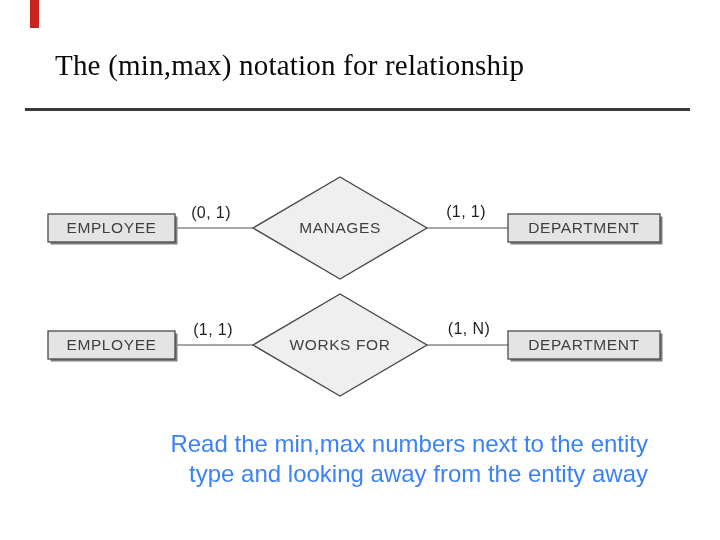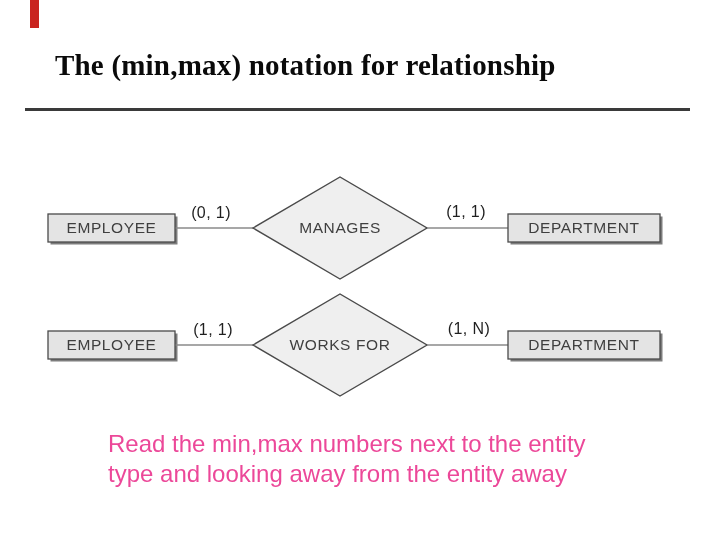--- a/index.html
+++ b/index.html
@@ -12,21 +12,20 @@
   }
   .accent-bar{
     position:absolute;left:30px;top:0;width:9px;height:28px;
     background:#c9241f;
   }
   .title{
     position:absolute;left:55px;top:47px;width:620px;
     font-family:"Liberation Serif", serif;
     font-size:29px;line-height:37px;color:#0a0a0a;
     letter-spacing:0.2px;
-    font-weight:bold;
   }
   .title-rule{
     position:absolute;left:25px;top:108px;width:665px;height:2.5px;
     background:#3a3a3a;
   }
   .diagram{
     position:absolute;left:0;top:168px;
   }
   .diagram text{
     font-family:"Liberation Sans", sans-serif;
@@ -38,21 +37,21 @@
     fill:#1f1f1f;
     font-size:16px;
     letter-spacing:0.4px;
   }
   .ent-shadow{fill:#7d7d7d;stroke:none;}
   .ent{fill:#e4e4e4;stroke:#4a4a4a;stroke-width:1.3;}
   .rel{fill:#efefef;stroke:#4a4a4a;stroke-width:1.4;}
   .connector{stroke:#8a8a8a;stroke-width:1.4;}
   .caption{
     position:absolute;left:108px;top:429px;width:540px;
-    font-size:24px;line-height:30px;color:#ec4899;
+    font-size:24px;line-height:30px;color:#3b82f6;text-align:right;
   }
   .caption b{font-weight:normal;}
 </style>
 </head>
 <body>
 
 <div class="slide">
 
   <div class="accent-bar"></div>
 

